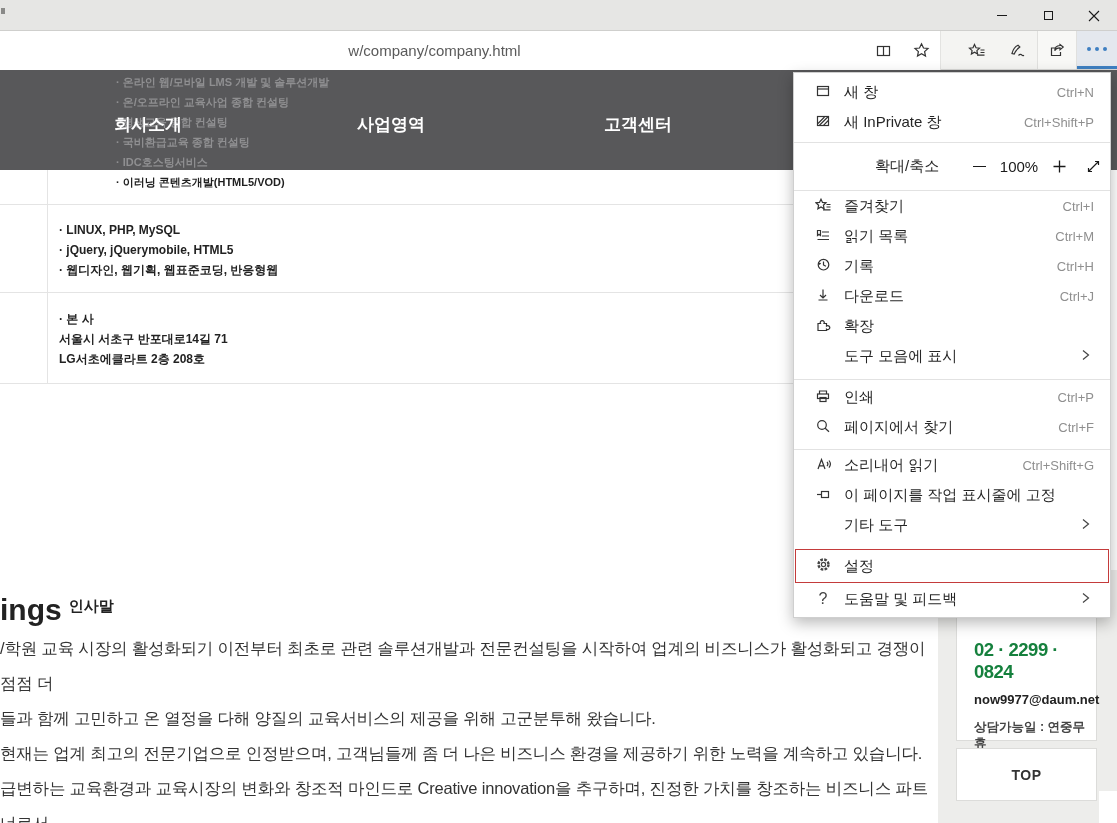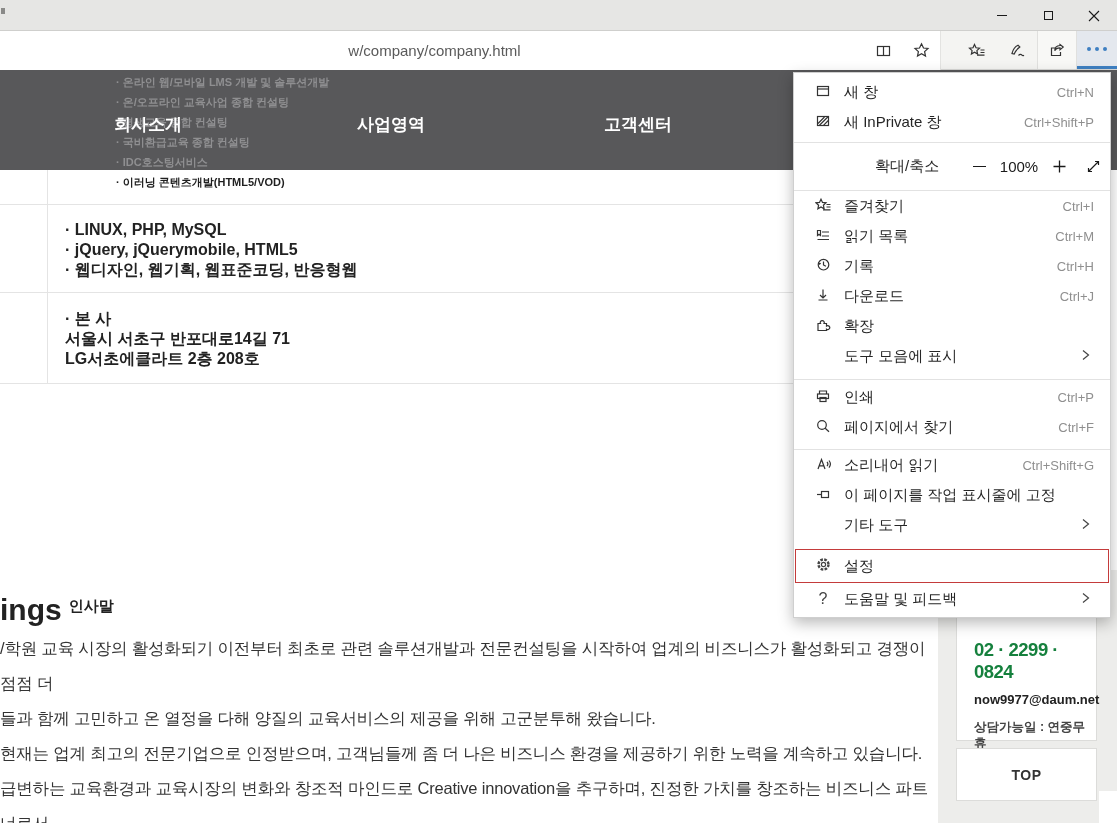--- a/index.html
+++ b/index.html
@@ -31,21 +31,21 @@
   #page { left:0; top:70px; width:1117px; height:753px; background:#fff; }
   #darkband { left:0; top:0; width:1117px; height:100px; background:#58585a; z-index:1; }
   #svc-list { left:73px; top:2px; width:700px; line-height:20px; font-size:11px; font-weight:700; z-index:2;margin-left:43px; }
   #svc-list .dim { color:#8f8f91; }
   #svc-visible { color:#1f1f1f; }
   .navlbl { top:43px; height:22px; color:#fff; font-size:17px; font-weight:700; z-index:3; }
   #nav-1 { left:114px; } #nav-2 { left:357px; } #nav-3 { left:604px; }
   .hline { height:1px; background:#e4e4e4; left:0; width:930px; z-index:0; }
   #hl-1 { top:134px; } #hl-2 { top:222px; } #hl-3 { top:313px; }
   #vline { left:47px; top:100px; width:1px; height:213px; background:#e4e4e4; }
-  .cellblock { left:65px; width:720px; line-height:20px; font-size:16px; font-weight:700; color:#222; }
+  .cellblock { left:59px; width:720px; line-height:20px; font-size:12px; font-weight:700; color:#222; }
   #tech-block { top:150px; } #addr-block { top:239px; }
 
   #greet-head { left:0; top:525px; height:36px; display:flex; align-items:flex-start; }
   #greet-en { font-size:30px; font-weight:700; color:#222; line-height:30px; }
   #greet-ko { font-size:15px; font-weight:700; color:#222; margin-left:7px; line-height:22px; }
   #paras { left:0; top:561px; width:932px; line-height:35px; font-size:16.5px; color:#333; letter-spacing:-0.2px; }
 
   
   #gray-rail { left:938px; top:500px; width:179px; height:253px; background:#ededeb; z-index:0; }
   #white-corner { left:1099px; top:721px; width:18px; height:32px; background:#fff; z-index:1; }

